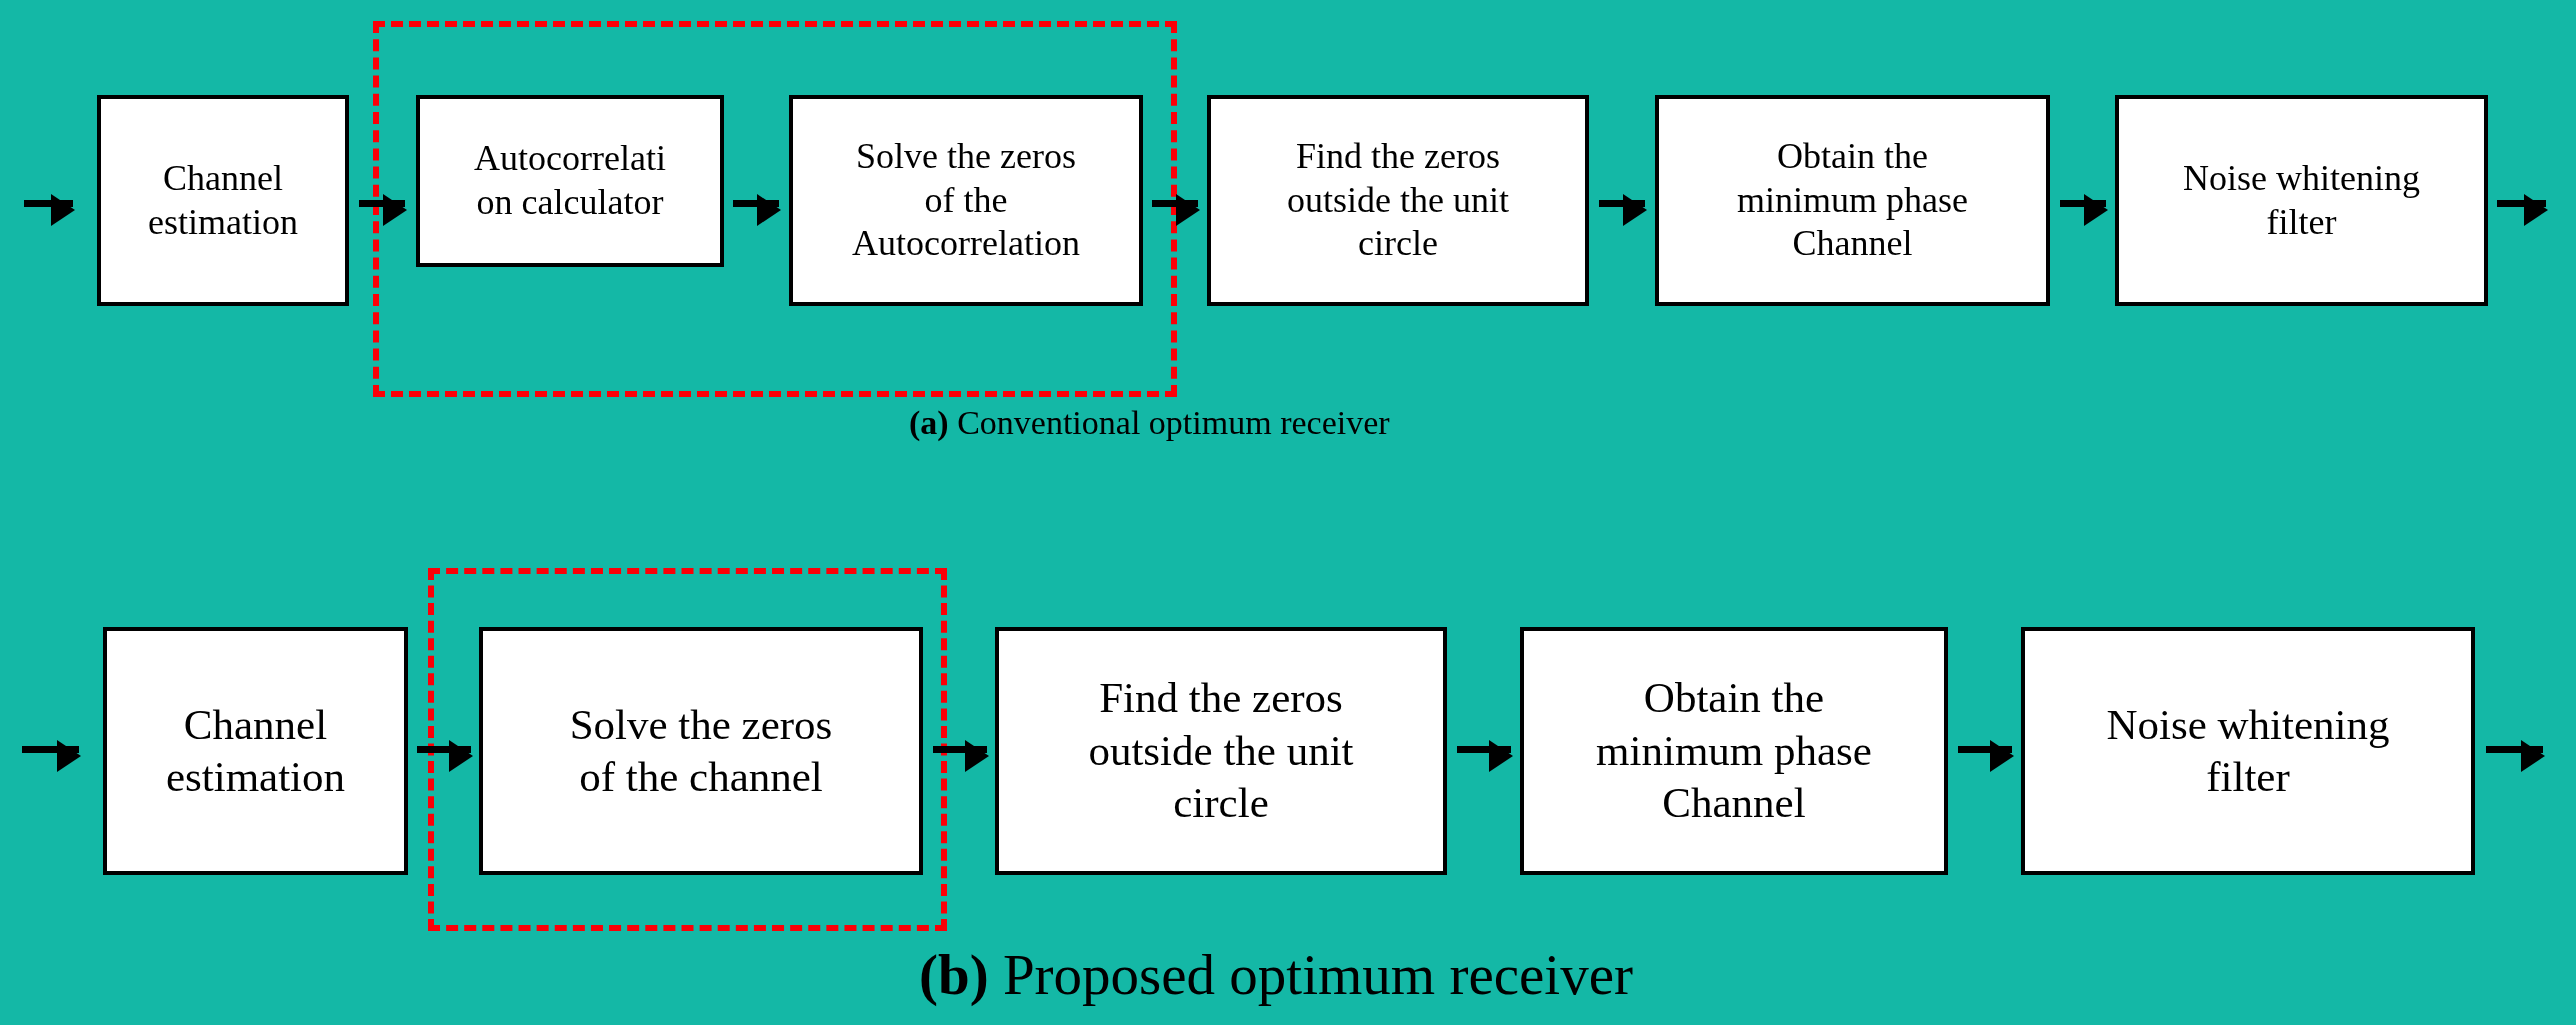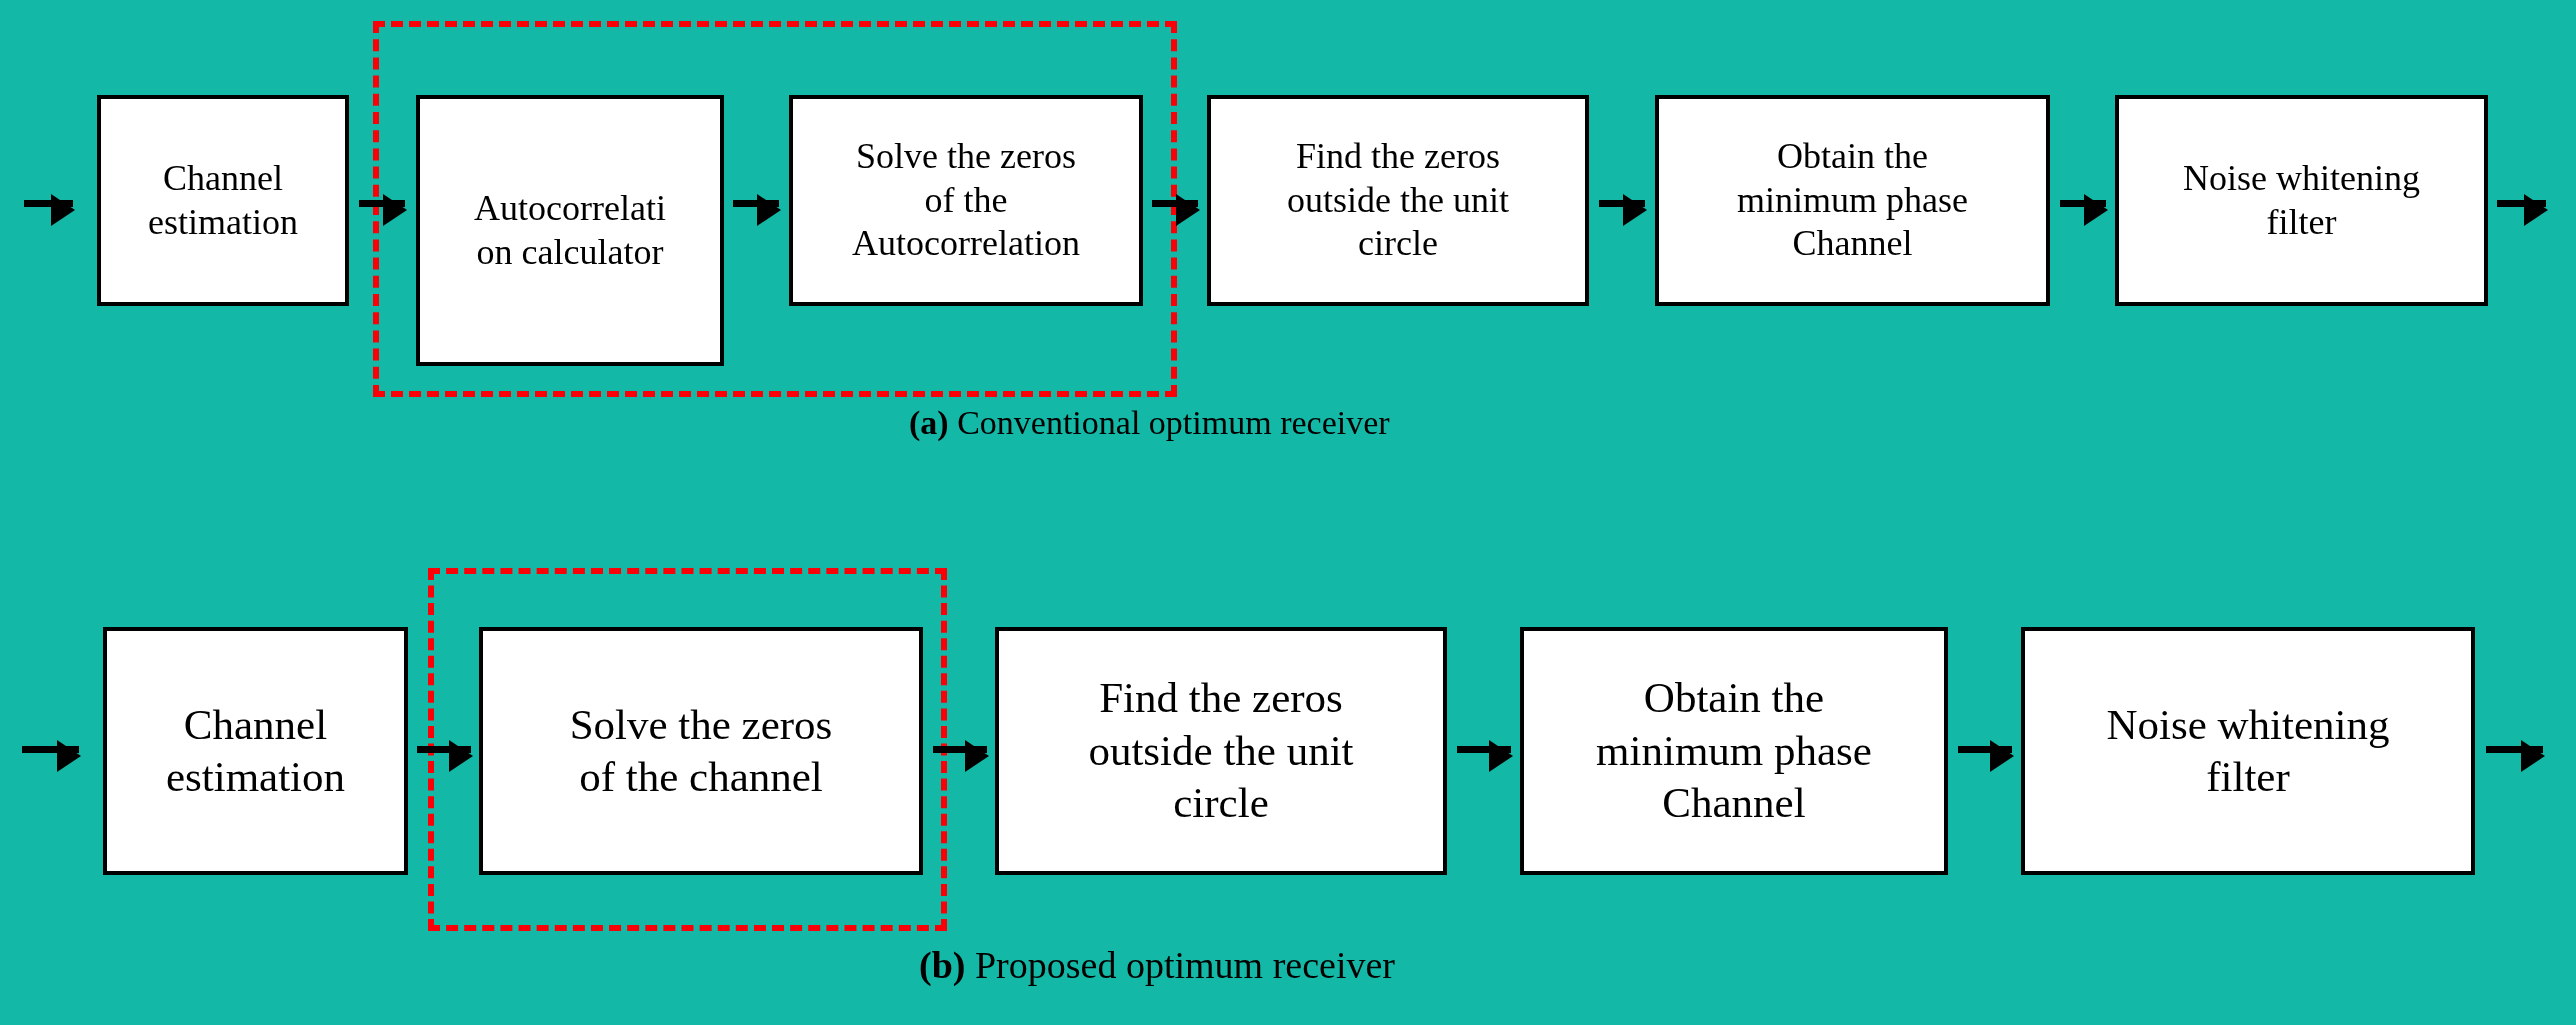--- a/index.html
+++ b/index.html
@@ -81,21 +81,21 @@
 
     <div class="arrow" style="left:24px; top:200px; width:49px;"></div>
 
     <div class="pbox" style="left:97px; top:95px; width:252px; height:211px; font-size:36px;">
       <span class="txt">Channel
 estimation</span>
     </div>
 
     <div class="arrow" style="left:359px; top:200px; width:46px;"></div>
 
-    <div class="pbox" style="left:416px; top:95px; width:308px; height:271px; font-size:36px;">
+    <div class="pbox" style="left:416px; top:95px; width:308px; height:172px; font-size:36px;">
       <span class="txt">Autocorrelati
 on calculator</span>
     </div>
 
     <div class="arrow" style="left:733px; top:200px; width:46px;"></div>
 
     <div class="pbox" style="left:789px; top:95px; width:354px; height:211px; font-size:36px;">
       <span class="txt">Solve the zeros
 of the
 Autocorrelation</span>
@@ -167,19 +167,19 @@
 
     <div class="arrow" style="left:1958px; top:746px; width:54px;"></div>
 
     <div class="pbox" style="left:2021px; top:627px; width:454px; height:248px; font-size:43px;">
       <span class="txt">Noise whitening
 filter</span>
     </div>
 
     <div class="arrow" style="left:2486px; top:746px; width:57px;"></div>
 
-    <div class="caption" style="left:919px; top:946px; font-size:38px;">
+    <div class="caption" style="left:919px; top:946px; font-size:57px;">
       <span class="lbl">(b)</span><span> Proposed optimum receiver</span>
     </div>
   </div>
 
 </div>
 
 
 </body></html>

